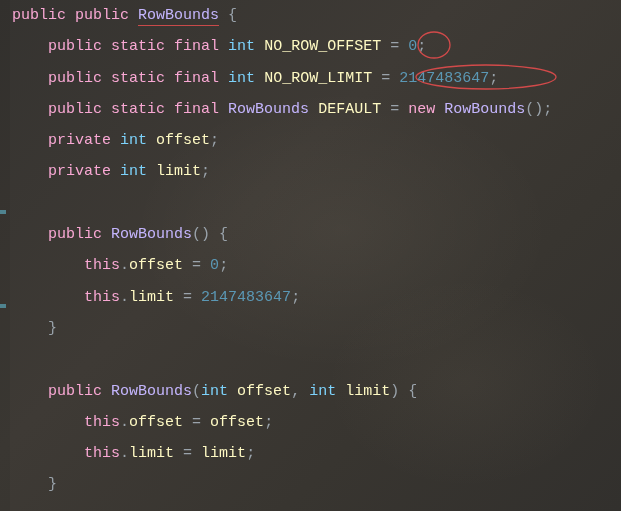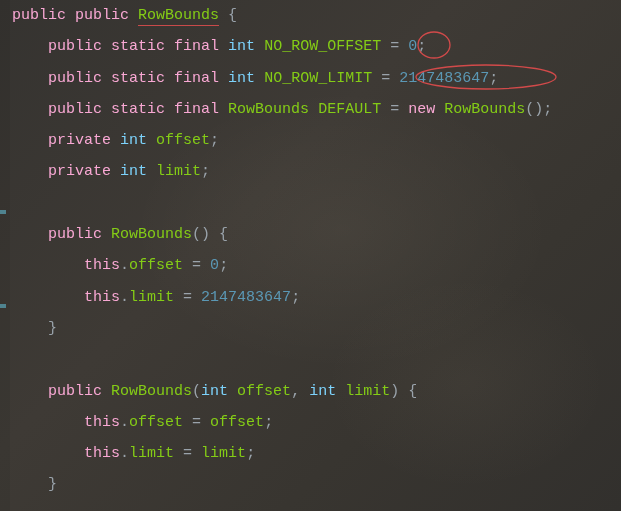--- a/index.html
+++ b/index.html
@@ -44,22 +44,22 @@
   }
   .code {
     position: relative;
     z-index: 2;
     padding: 0 0 0 12px;
     white-space: pre;
     color: #b0b9c2;
   }
   .kw  { color: #f9a8d4; }   
   .typ { color: #7dd3fc; }   
-  .cls { color: #84cc16; }   
-  .id  { color: #84cc16; }   
+  .cls { color: #c4b5fd; }   
+  .id  { color: #fef9c3; }   
   .num { color: #5b98b5; }   
   .pun { color: #9aa3ab; }   
   .op  { color: #9aa3ab; }
 
   .ul-red {
     border-bottom: 1px solid #c94a4a;
     padding-bottom: 1px;
   }
 
   .annot {

